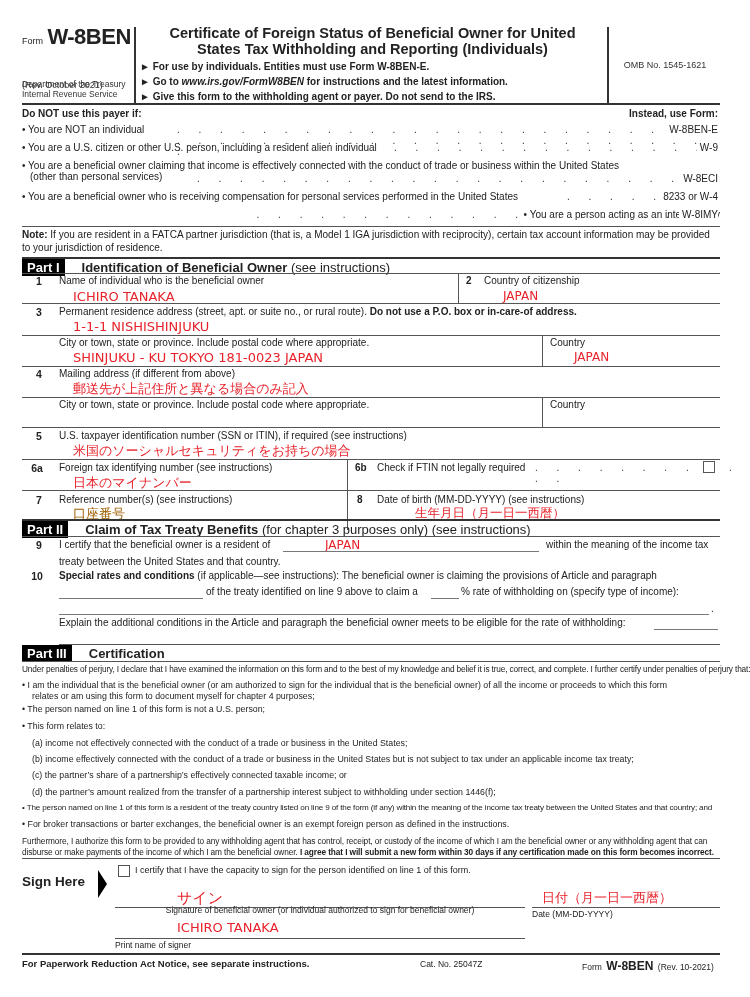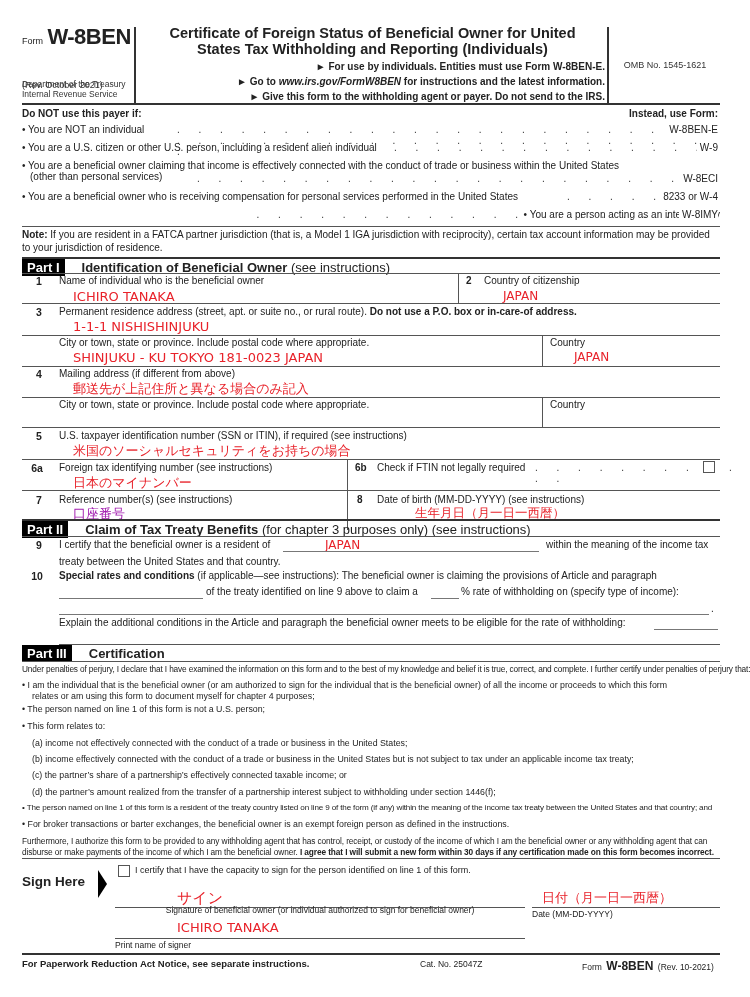--- a/index.html
+++ b/index.html
@@ -33,21 +33,21 @@
   <div class="abs" style="left:22px;top:79px;font-size:8.5px;line-height:10px;color:#333;">
     <div>Department of the Treasury</div>
     <div>Internal Revenue Service</div>
   </div>
   <div class="vl thick" style="left:134px;top:27px;height:76px;"></div>
 
   <div class="abs" style="left:140px;top:25px;width:465px;text-align:center;">
     <div class="b" style="font-size:14.5px;line-height:16px;">Certificate of Foreign Status of Beneficial Owner for United</div>
     <div class="b" style="font-size:14.5px;line-height:16px;">States Tax Withholding and Reporting (Individuals)</div>
   </div>
-  <div class="abs b" style="left:140px;top:59px;width:465px;text-align:right;font-size:10px;line-height:15px;">
+  <div class="abs b" style="left:140px;top:59px;width:465px;text-align:left;font-size:10px;line-height:15px;">
     <div><span>►</span> <span>For use by individuals. Entities must use Form W-8BEN-E.</span></div>
     <div><span>►</span> <span>Go to </span><i>www.irs.gov/FormW8BEN</i><span> for instructions and the latest information.</span></div>
     <div><span>►</span> <span>Give this form to the withholding agent or payer. Do not send to the IRS.</span></div>
   </div>
   <div class="vl thick" style="left:607px;top:27px;height:76px;"></div>
   <div class="abs t9" style="left:610px;top:60px;width:110px;text-align:center;color:#333;">OMB No. 1545-1621</div>
 </div>
 <div class="hl thick" style="left:22px;top:103px;width:698px;"></div>
 
 <div class="abs b t10" style="left:22px;top:108px;">Do NOT use this payer if:</div>
@@ -134,21 +134,21 @@
 <div class="abs red" style="left: 73px; top: 474px; font-size: 13px; color: rgb(232, 34, 42);">日本のマイナンバー</div>
 <div class="vl" style="left:347px;top:459px;height:71px;"></div>
 <div class="abs b t10" style="left:355px;top:462px;">6b</div>
 <div class="abs t10" style="left:377px;top:462px;">Check if FTIN not legally required</div>
 <span class="abs dots t10" style="left:535px;top:462px;">. . . . . . . . . . . .</span>
 <div class="abs box" style="left:703px;top:461px;"></div>
 <div class="hl" style="left:22px;top:490px;width:698px;"></div>
 
 <div class="abs num" style="left:24px;top:494px;">7</div>
 <div class="abs t10" style="left:59px;top:494px;">Reference number(s) (see instructions)</div>
-<div class="abs red" style="left: 73px; top: 505px; font-size: 13px; color: #a21caf;">口座番号</div>
+<div class="abs red" style="left: 73px; top: 505px; font-size: 13px; color: #a16207;">口座番号</div>
 <div class="abs b t10" style="left:357px;top:494px;">8</div>
 <div class="abs t10" style="left:377px;top:494px;">Date of birth (MM-DD-YYYY) (see instructions)</div>
 <div class="abs red" style="left: 415px; top: 505px; font-size: 12.5px; color: rgb(232, 34, 42);">生年月日（月一日一西暦）</div>
 
 <div class="hl thick" style="left:22px;top:519px;width:698px;"></div>
 <div class="abs" style="left:22px;top:521px;display:flex;align-items:center;">
   <span class="part-badge">Part II</span>
   <span class="part-title" style="margin-left:17px;"><b>Claim of Tax Treaty Benefits</b><span> (for chapter 3 purposes only) (see instructions)</span></span>
 </div>
 <div class="hl" style="left:22px;top:536px;width:698px;"></div>

